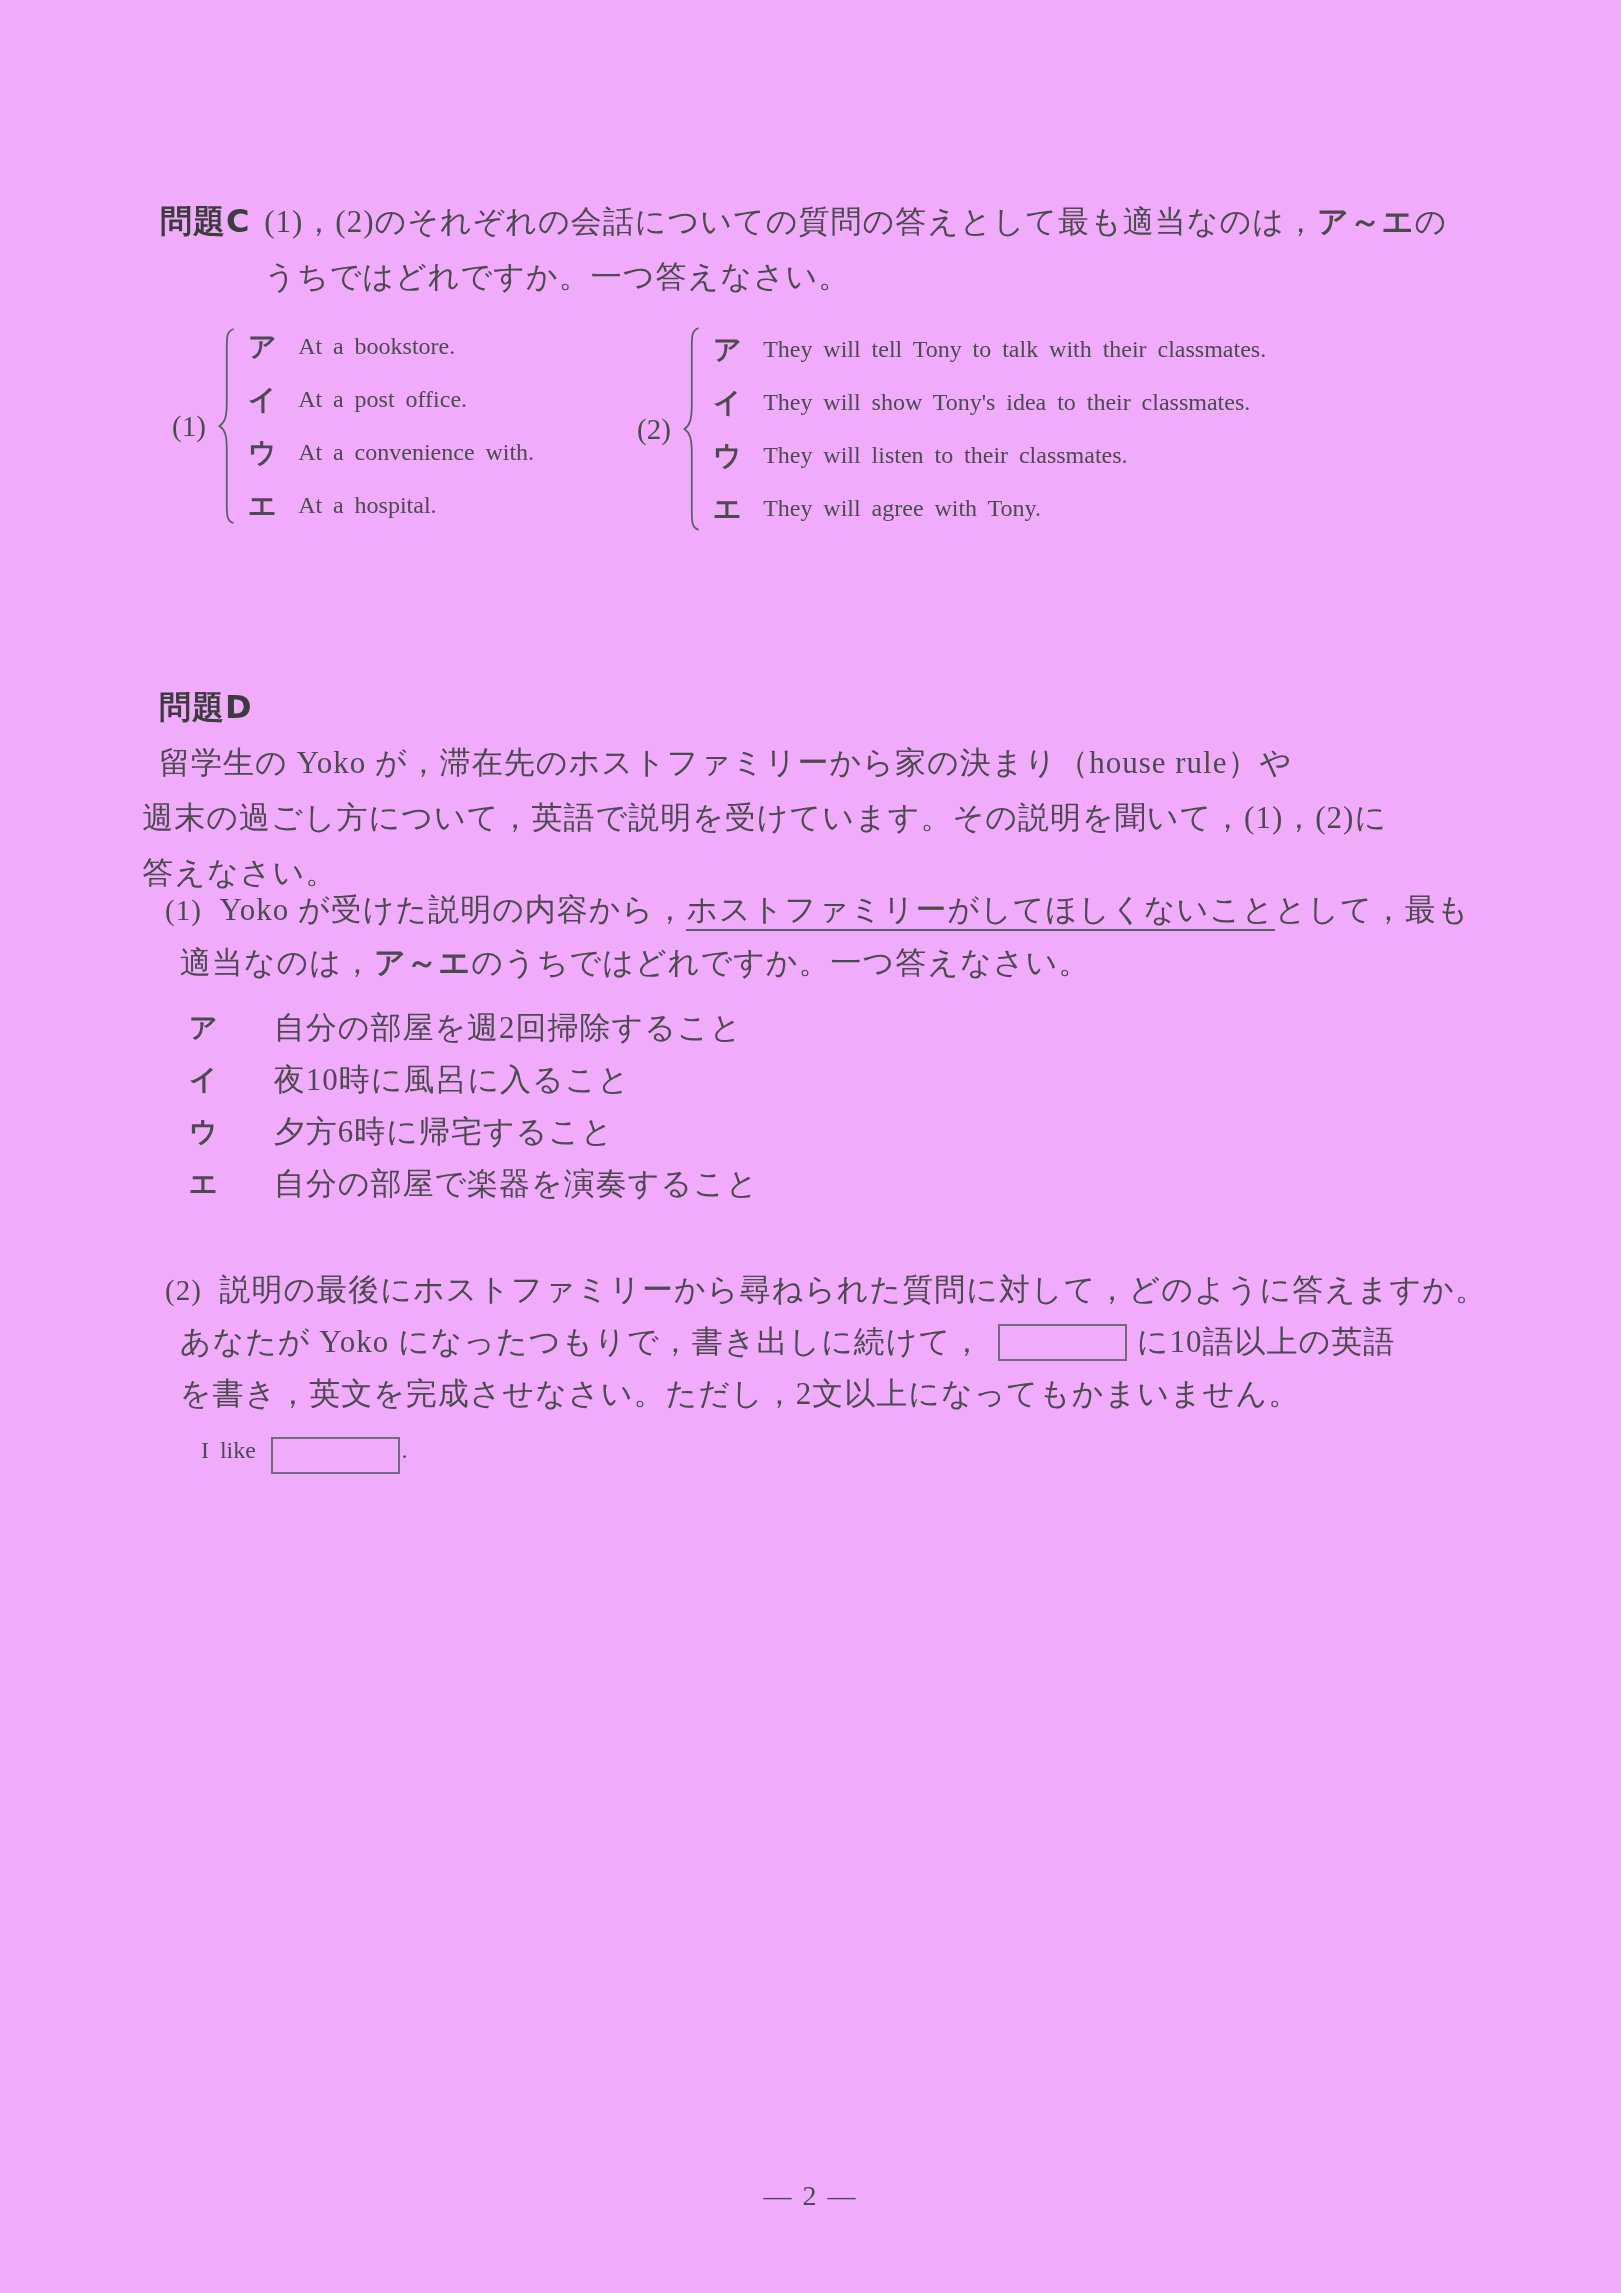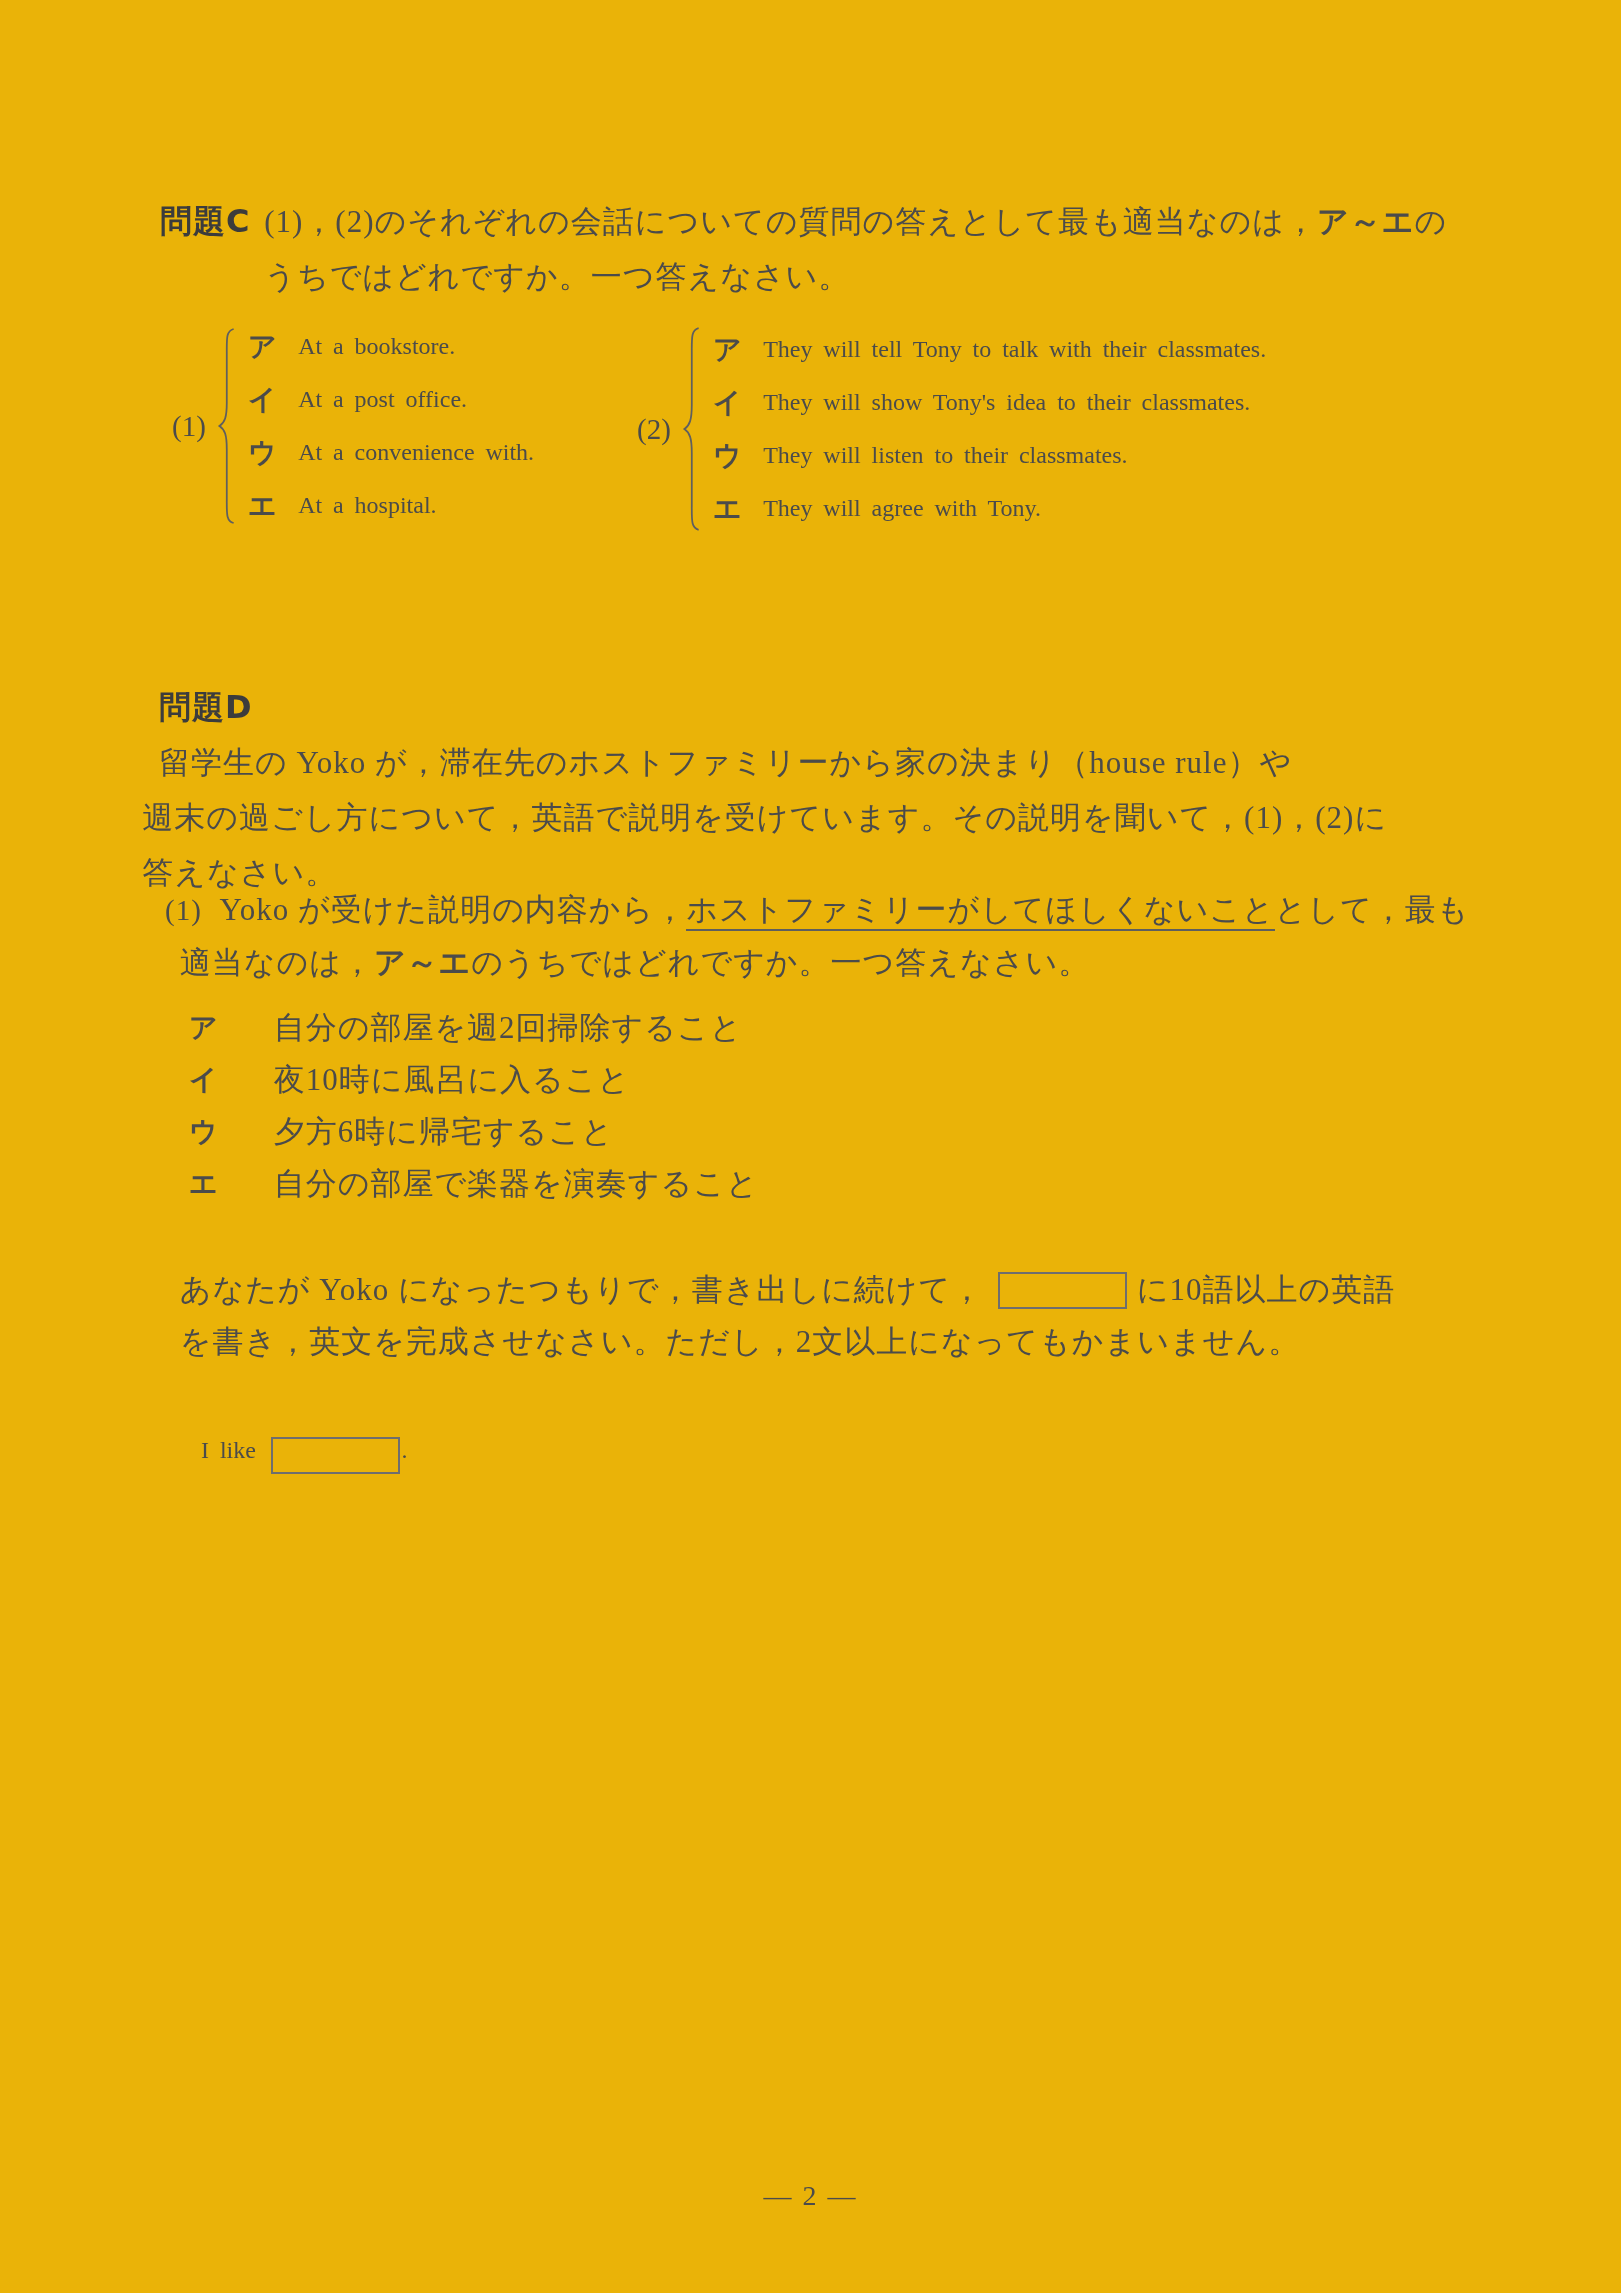--- a/index.html
+++ b/index.html
@@ -1,17 +1,17 @@
 <!DOCTYPE html>
 <html><head>
 <meta charset="utf-8">
 <style>
   html,body{margin:0;padding:0;background:#d9d9d9;}
   .page{
-    position:relative;width:1621px;height:2294px;background:#eab308;
+    position:relative;width:1621px;height:2294px;background:#f0abfc;
     font-family:"Liberation Serif","DejaVu Serif",serif;color:#4b4b4b;
     overflow:hidden;
   }
   .jp{font-size:31px;letter-spacing:1px;}
   .en{font-size:24px;word-spacing:4.9px;}
   .abs{position:absolute;}
 
   
   .phead{display:flex;align-items:flex-start;}
   .plabel{
@@ -146,20 +146,21 @@
         <span class="marker">ウ</span>
         <span class="jp">夕方6時に帰宅すること</span>
       </div>
     <div class="row">
         <span class="marker">エ</span>
         <span class="jp">自分の部屋で楽器を演奏すること</span>
       </div>
   </div>
 
   <div class="abs qpara jp" style="left:165px;top:1264px;width:1343px;">
+    <div class="qline"><span class="qnum2">(2)</span><span>説明の最後にホストファミリーから尋ねられた質問に対して，どのように答えますか。</span></div>
     <div class="qline cont"><span>あなたが Yoko になったつもりで，書き出しに続けて，</span><span class="blank"></span><span>に10語以上の英語</span></div>
     <div class="qline cont">を書き，英文を完成させなさい。ただし，2文以上になってもかまいません。</div>
   </div>
 
   <div class="abs answer-line" style="left:201px;top:1437px;height:41px;">
     <span class="en">I like</span>
     <span class="blank"></span>
     <span class="en">.</span>
   </div>
 

